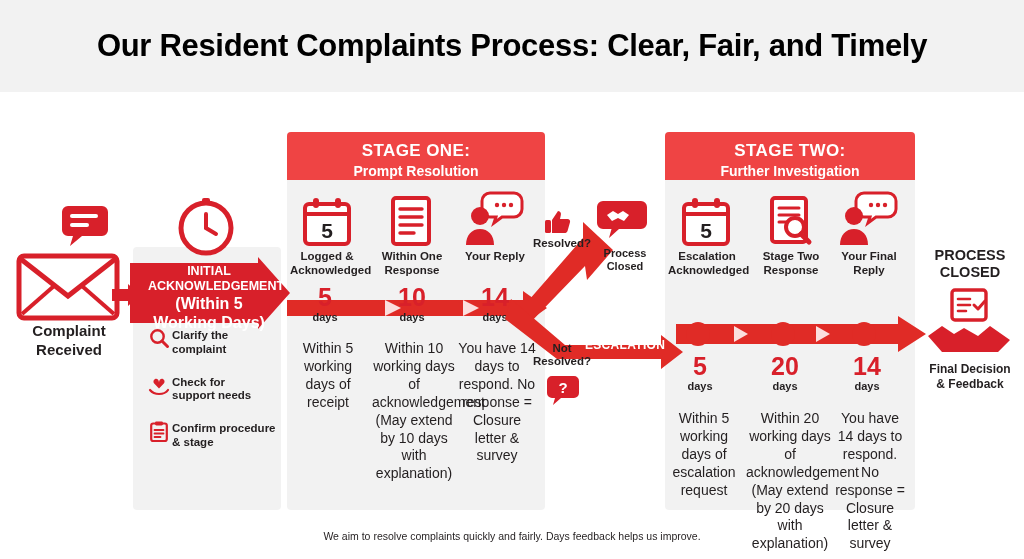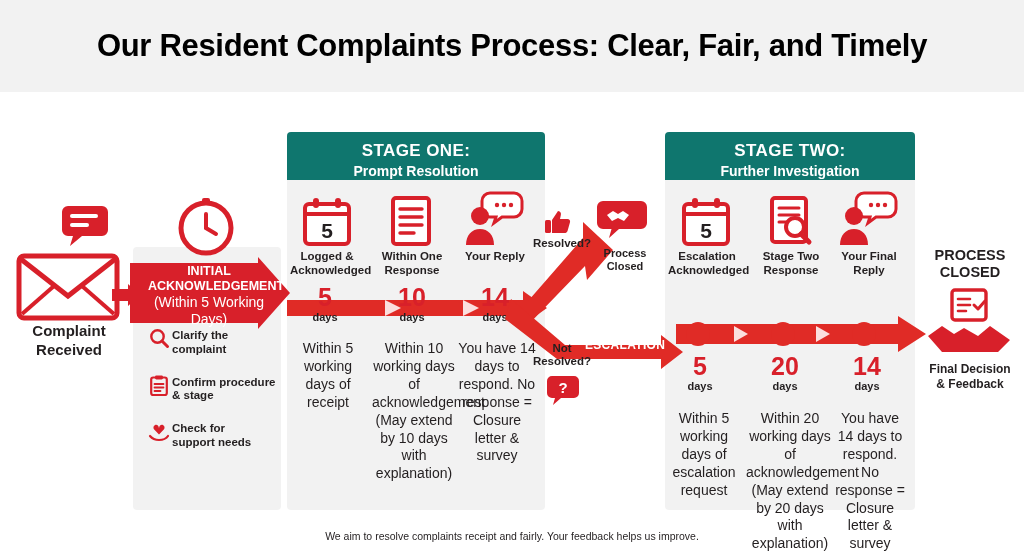--- a/index.html
+++ b/index.html
@@ -24,41 +24,41 @@
     color:#000000;
     letter-spacing:-0.3px;
     white-space:nowrap;
   }
   
   .canvas{position:absolute;left:0;top:92px;width:1024px;height:467px;background:#fff;}
 
   
   .panel{position:absolute;background:#f2f2f2;border-radius:4px;}
   .panel-head{
-    position:absolute;background:#0f766e;border-radius:4px 4px 0 0;
+    position:absolute;background:#ef4444;border-radius:4px 4px 0 0;
     color:#fff;text-align:center;
   }
   .panel-head .t1{font-size:17px;font-weight:bold;letter-spacing:.4px;margin-top:9px;}
   .panel-head .t2{font-size:14px;font-weight:bold;margin-top:2px;}
 
   
   .complaint-label{
     position:absolute;left:10px;top:230px;width:118px;text-align:center;
     font-size:15px;font-weight:bold;line-height:1.25;
   }
   .envelope{position:absolute;left:18px;top:158px;}
   .speech-red{position:absolute;left:62px;top:112px;}
 
   
   .init-arrow{position:absolute;left:130px;top:165px;}
   .init-text{
     position:absolute;left:148px;top:172px;width:122px;text-align:center;color:#fff;
     font-size:12.5px;font-weight:bold;line-height:1.2;
   }
-  .init-text .sub{font-size:14px;font-weight:normal;}
+  .init-text .sub{font-size:16px;font-weight:bold;}
 
   
   .check-list{position:absolute;left:146px;top:236px;width:148px;}
   .check-item{display:flex;align-items:flex-start;margin-bottom:18px;}
   .check-item .ico{width:26px;flex:0 0 26px;display:flex;align-items:center;justify-content:center;}
   .check-item .txt{font-size:11.5px;font-weight:bold;line-height:1.2;color:#231f20;padding-top:1px;}
 
   
   .step-title{position:absolute;text-align:center;font-size:11.5px;font-weight:bold;line-height:1.2;}
   .big-num{position:absolute;text-align:center;font-size:25px;font-weight:bold;color:#d8202a;line-height:1;}
@@ -150,45 +150,45 @@
   <div class="check-list">
     <div class="check-item">
       <span class="ico">
         <svg width="20" height="20" viewBox="0 0 20 20">
           <circle cx="8.5" cy="8.5" r="6.2" fill="none" stroke="#d8202a" stroke-width="2.4"></circle>
           <path d="M13 13l5.5 5.5" stroke="#d8202a" stroke-width="3" stroke-linecap="round"></path>
         </svg>
       </span>
       <span class="txt">
         <span>Clarify the</span><br><span>complaint</span>
+      </span>
+    </div>
+    <div class="check-item">
+      <span class="ico">
+        <svg width="22" height="20" viewBox="0 0 22 20">
+          <path d="M11 7.5C11 4.8 8.8 3 6.8 4.2 5.2 5.1 5 7.2 6.2 8.6L11 13.4l4.8-4.8c1.2-1.4 1-3.5-.6-4.4C13.2 3 11 4.8 11 7.5z" fill="#d8202a"></path>
+          <path d="M2 15c2.5 3 6 4 9 4s7-1 9-4" fill="none" stroke="#d8202a" stroke-width="2.2" stroke-linecap="round"></path>
+        </svg>
+      </span>
+      <span class="txt">
+        <span>Check for</span><br><span>support needs</span>
       </span>
     </div>
     <div class="check-item">
       <span class="ico">
         <svg width="18" height="21" viewBox="0 0 18 21">
           <rect x="1.2" y="2.5" width="15.6" height="17.5" rx="2" fill="none" stroke="#d8202a" stroke-width="2.2"></rect>
           <rect x="5" y="0.5" width="8" height="4" rx="1.4" fill="#d8202a"></rect>
           <path d="M4.5 9h9M4.5 12.5h9M4.5 16h6" stroke="#d8202a" stroke-width="1.8" stroke-linecap="round"></path>
         </svg>
       </span>
       <span class="txt">
         <span>Confirm procedure</span><br><span>&amp; stage</span>
       </span>
     </div>
-    <div class="check-item">
-      <span class="ico">
-        <svg width="22" height="20" viewBox="0 0 22 20">
-          <path d="M11 7.5C11 4.8 8.8 3 6.8 4.2 5.2 5.1 5 7.2 6.2 8.6L11 13.4l4.8-4.8c1.2-1.4 1-3.5-.6-4.4C13.2 3 11 4.8 11 7.5z" fill="#d8202a"></path>
-          <path d="M2 15c2.5 3 6 4 9 4s7-1 9-4" fill="none" stroke="#d8202a" stroke-width="2.2" stroke-linecap="round"></path>
-        </svg>
-      </span>
-      <span class="txt">
-        <span>Check for</span><br><span>support needs</span>
-      </span>
-    </div>
   </div>
 
   <svg style="position:absolute;left:303px;top:106px;" width="48" height="48" viewBox="0 0 48 48">
     <rect x="2" y="6" width="44" height="40" rx="4" fill="#fff" stroke="#d8202a" stroke-width="4"></rect>
     <path d="M2 16h44" stroke="#d8202a" stroke-width="4"></path>
     <rect x="10" y="0" width="6" height="10" rx="3" fill="#d8202a"></rect>
     <rect x="32" y="0" width="6" height="10" rx="3" fill="#d8202a"></rect>
     <text x="24" y="40" text-anchor="middle" font-family="Liberation Sans, sans-serif" font-size="21" font-weight="bold" fill="#231f20">5</text>
   </svg>
   <svg style="position:absolute;left:391px;top:104px;" width="40" height="50" viewBox="0 0 40 50">
@@ -329,13 +329,13 @@
     <path d="M32 11h12M32 17h12M32 23h8" stroke="#d8202a" stroke-width="2.6" stroke-linecap="round"></path>
     <path d="M48 17l4 4 7-8" fill="none" stroke="#d8202a" stroke-width="3" stroke-linecap="round" stroke-linejoin="round"></path>
     <path d="M2 48l14-10 12 8 10-6 14 8 12-10 20 14-12 12H16z" fill="#d8202a"></path>
   </svg>
   <div class="final-sub" style="left:914px;top:270px;width:112px;">
     <span>Final Decision</span><br><span>&amp; Feedback</span>
   </div>
 
 </div>
 
-<div class="footer">We aim to resolve complaints receipt and fairly. Your feedback helps us improve.</div>
+<div class="footer">We aim to resolve complaints quickly and fairly. Days feedback helps us improve.</div>
 
 </body></html>

